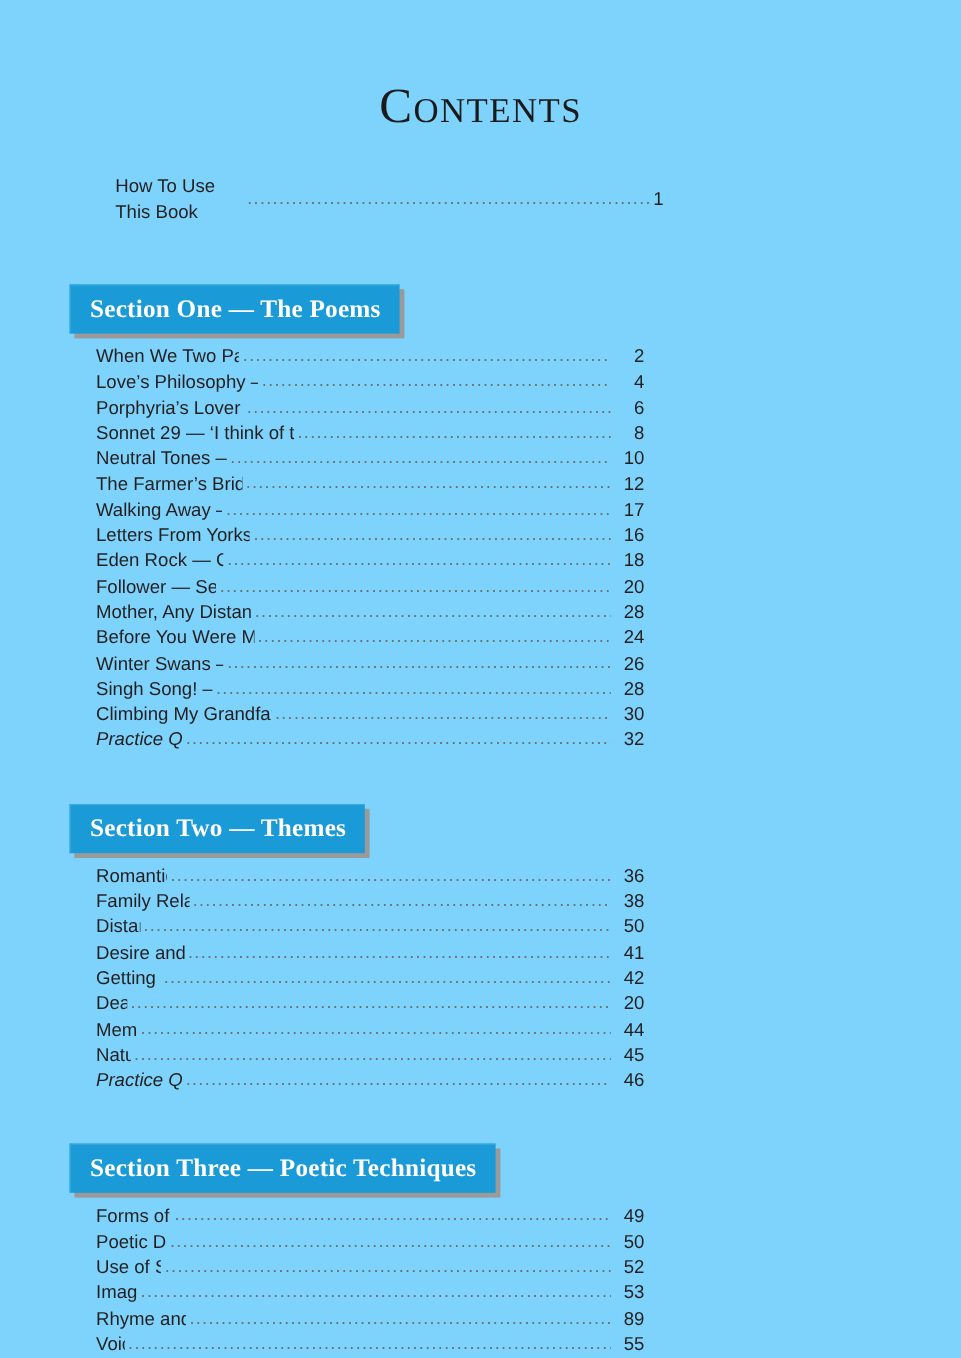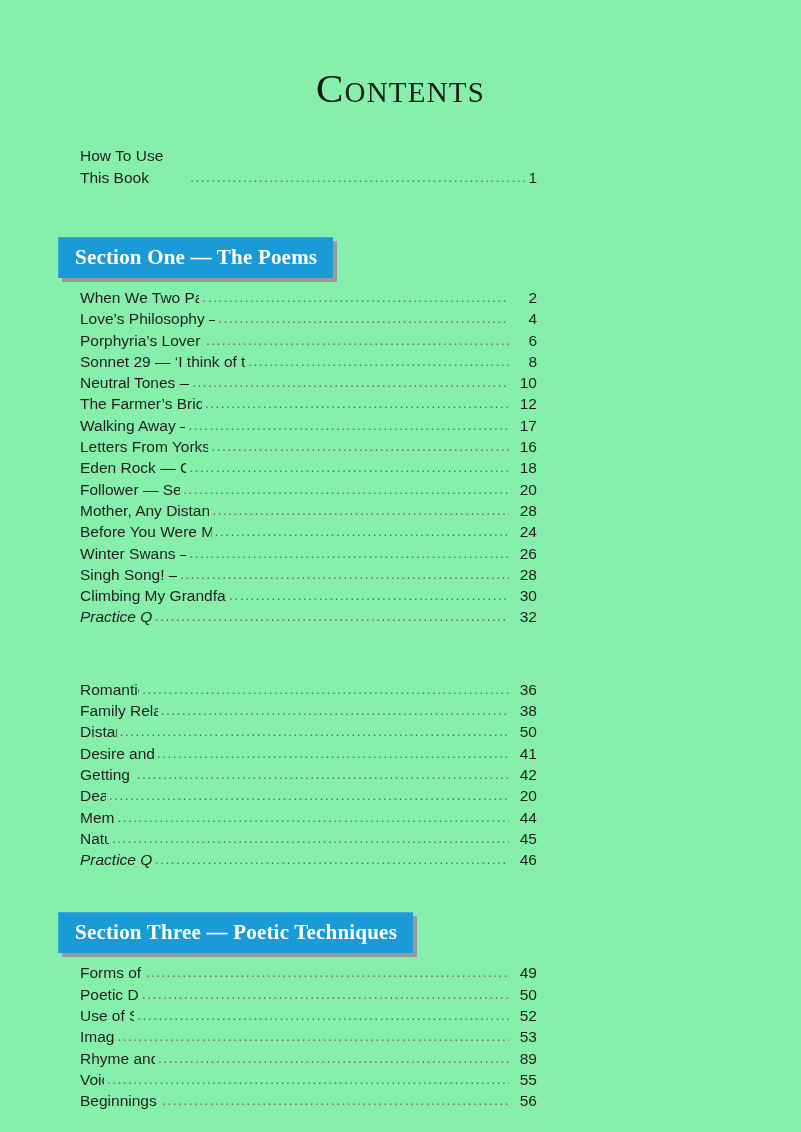--- a/index.html
+++ b/index.html
@@ -12,21 +12,21 @@
     height: 1132px;
     position: relative;
     font-family: "Liberation Sans", sans-serif;
     color: #231f20;
     overflow: hidden;
   }
 
   .page {
     position: absolute;
     inset: 0;
-    background: #86efac;
+    background: #7dd3fc;
   }
 
   
   .page-title {
     position: absolute;
     top: 64px;
     left: 0;
     width: 801px;
     text-align: center;
     font-family: "Liberation Serif", serif;
@@ -45,25 +45,26 @@
     width: 485px;
   }
 
   
   .intro-block {
     padding-left: 22px;
     padding-top: 5px;
   }
   .intro-row {
     display: flex;
-    align-items: flex-end;
+    align-items: center;
     font-size: 15.5px;
     line-height: 22px;
     color: #231f20;
     width: 457px;
+    margin-left: 16px;
   }
   .intro-row .entry-leader { margin: 0 0 0 1px; }
   .intro-row .entry-page { padding-left: 0; min-width: 0; text-align: left; }
 
   
   .section { margin-top: 0; }
   .banner-wrap {
     position: relative;
     display: inline-block;
   }
@@ -224,21 +225,21 @@
               <span class="entry-leader">..........................................................................................................................</span>
               <span class="entry-page">30</span>
             </div>
             <div class="entry italic">
               <span class="entry-title">Practice Questions</span>
               <span class="entry-leader">..........................................................................................................................</span>
               <span class="entry-page">32</span>
             </div>
           </div></div>
         <div class="gap-s1-to-s2"></div>
-        <div class="section"><div class="entries">
+        <div class="section"><div class="banner-wrap"><div class="banner" style="background: rgb(27, 154, 216); color: rgb(255, 255, 255); box-shadow: rgb(154, 154, 154) 4px 4px 0px 0px;">Section Two — Themes</div></div><div class="entries">
             <div class="entry">
               <span class="entry-title">Romantic Love</span>
               <span class="entry-leader">..........................................................................................................................</span>
               <span class="entry-page">36</span>
             </div>
             <div class="entry">
               <span class="entry-title">Family Relationships</span>
               <span class="entry-leader">..........................................................................................................................</span>
               <span class="entry-page">38</span>
             </div>

